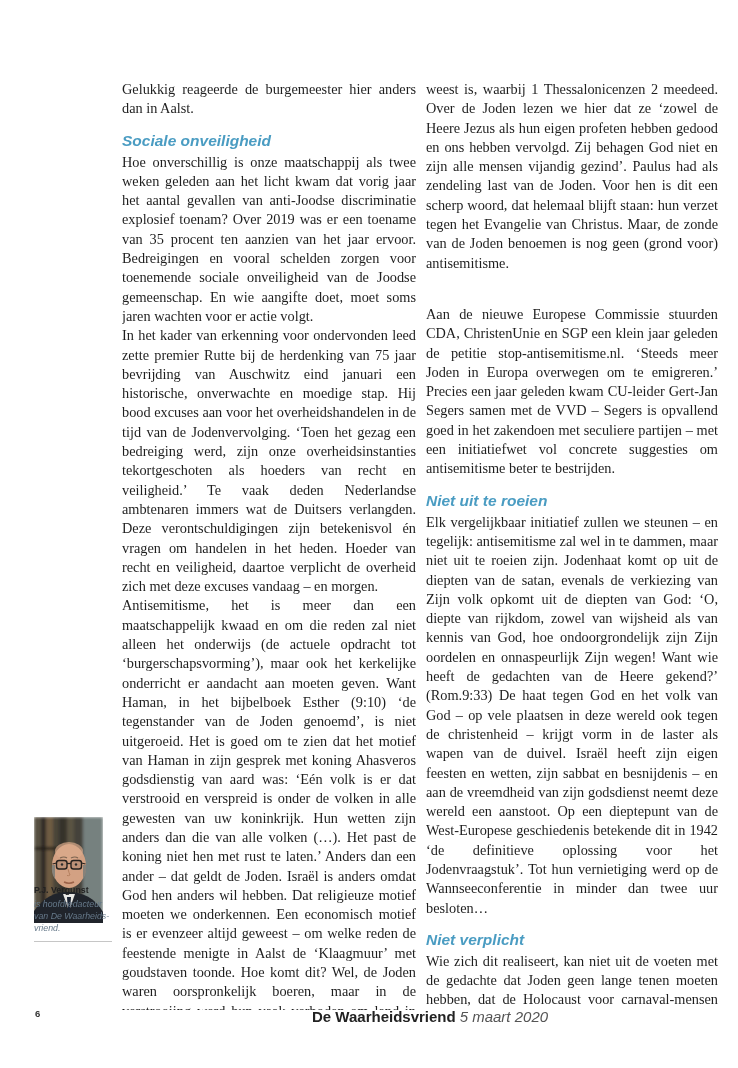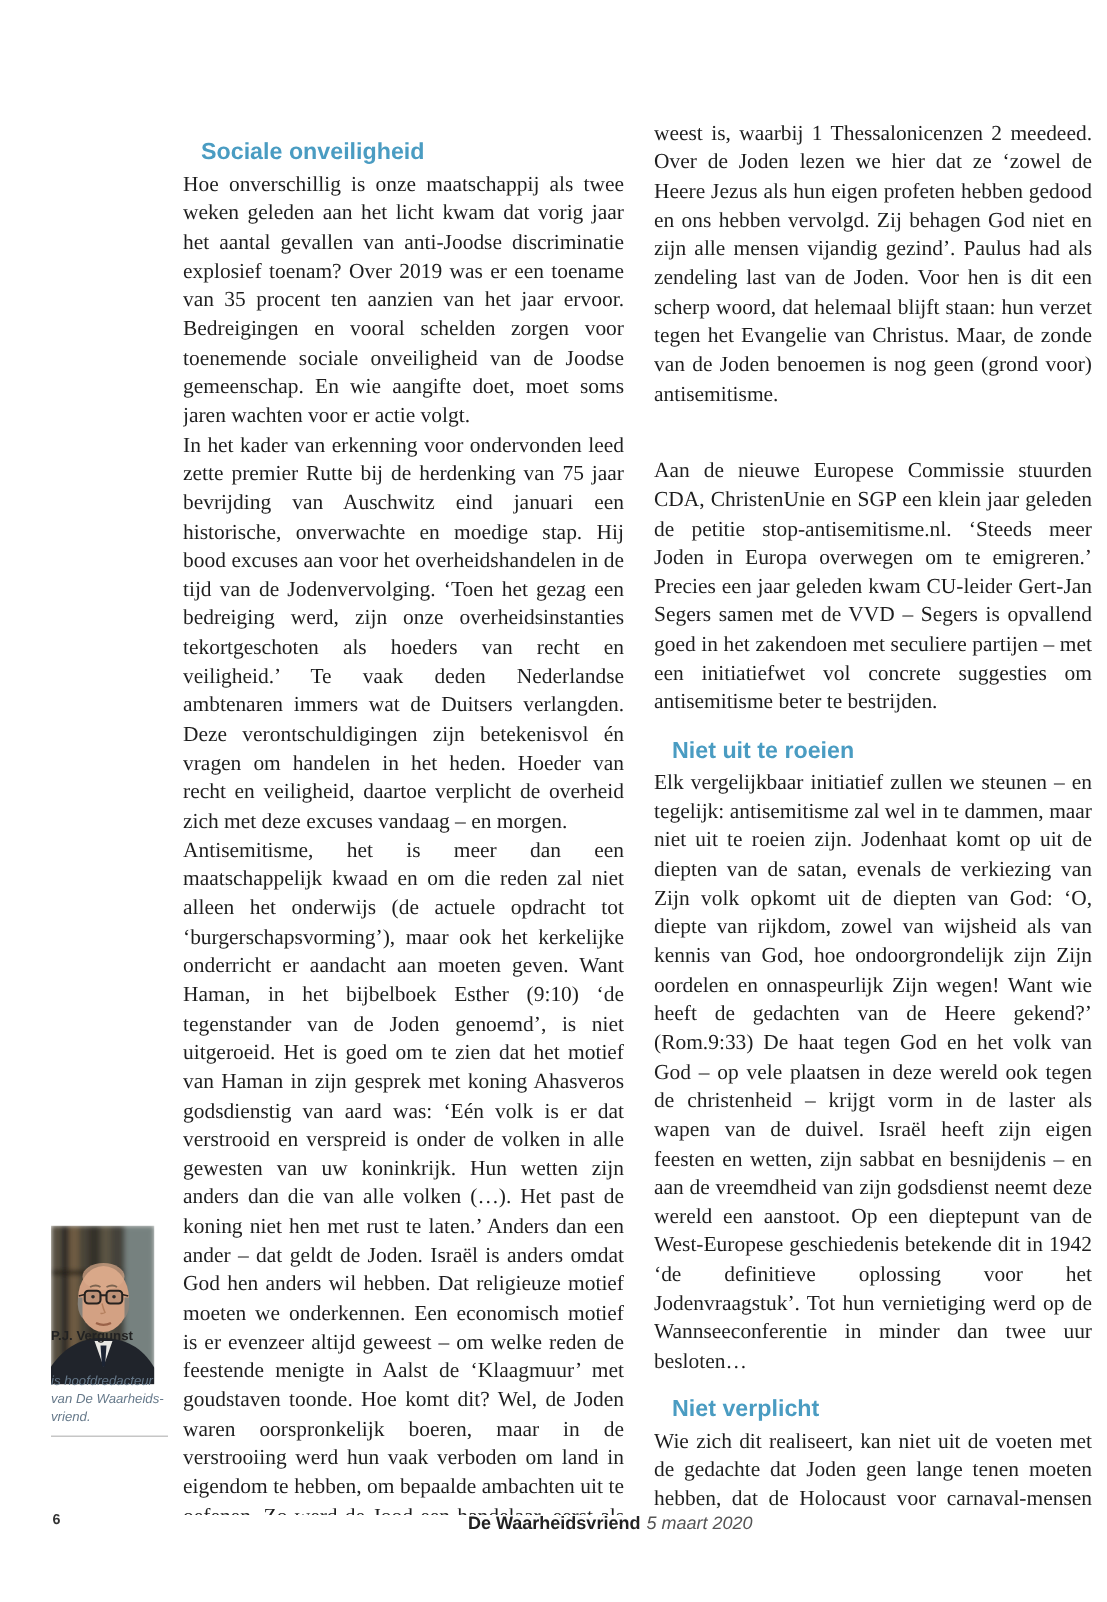--- a/index.html
+++ b/index.html
@@ -5,50 +5,50 @@
   html,body{margin:0;padding:0;background:#ffffff;}
   .page{
     position:relative;width:738px;height:1068px;background:#ffffff;
     font-family:"Liberation Serif", serif;color:#1e1e1e;overflow:hidden;
   }
   .col{
     position:absolute;top:80px;width:294px;height:930px;overflow:hidden;
     text-align:justify;font-size:14.3px;line-height:19.3px;
   }
   .col-left{left:122px;}
-  .col-right{left:436px;width:292px;}
+  .col-right{left:426px;width:292px;}
   p.body-p{margin:0;}
   p.gap{margin-top:32px;}
   h3.heading{
-    margin:12px 0 3px 12px;
+    margin:12px 0 3px 0;
     font-family:"Liberation Sans", sans-serif;
-    font-weight:700;
+    font-style:italic;font-weight:700;
     font-size:15.5px;line-height:19px;color:#4a9cc2;
     text-align:left;
   }
   .author-photo{
     position:absolute;left:34px;top:817px;width:69px;height:106px;overflow:hidden;
   }
   .caption{
     position:absolute;left:34px;top:884px;width:86px;
     font-family:"Liberation Sans", sans-serif;font-size:8.8px;color:#222;
   }
   .author-name{font-weight:700;line-height:12px;}
   .author-role{
-    font-style:italic;color:#66798a;line-height:12px;margin-top:18px;
+    font-style:italic;color:#66798a;line-height:12px;margin-top:2px;
     white-space:pre-line;
   }
   .caption-rule{width:78px;height:1px;background:#c6c6c6;margin-top:7px;}
   .footer-pagenum{
     position:absolute;left:35px;top:1008px;
     font-family:"Liberation Sans", sans-serif;font-size:9.5px;font-weight:700;color:#333;
   }
   .footer-brand{
     position:absolute;left:312px;top:1008px;
-    font-family:"Liberation Sans", sans-serif;font-size:12px;color:#222;
+    font-family:"Liberation Sans", sans-serif;font-size:15px;color:#222;
     white-space:nowrap;
     text-align:right;
   }
   .footer-brand .brand{font-weight:700;}
   .footer-brand .date{font-style:italic;font-weight:400;color:#555;margin-left:4px;}
 </style>
 </head>
 <body>
 
 <div class="page">
@@ -99,20 +99,21 @@
 
   <div class="caption">
     <div class="author-name">P.J. Vergunst</div>
     <div class="author-role">is hoofdredacteur
 van De Waarheids-
 vriend.</div>
     <div class="caption-rule"></div>
   </div>
 
   <div class="col col-left" id="col-0">
+      <p class="body-p">Gelukkig reageerde de burgemeester hier anders dan in Aalst.</p>
       <h3 class="heading">Sociale onveiligheid</h3>
       <p class="body-p">Hoe onverschillig is onze maatschappij als twee weken geleden aan het licht kwam dat vorig jaar het aantal gevallen van anti-Joodse discriminatie explosief toenam? Over 2019 was er een toename van 35 procent ten aanzien van het jaar ervoor. Bedreigingen en vooral schelden zorgen voor toenemende sociale onveiligheid van de Joodse gemeenschap. En wie aangifte doet, moet soms jaren wachten voor er actie volgt.</p>
       <p class="body-p">In het kader van erkenning voor ondervonden leed zette premier Rutte bij de herdenking van 75 jaar bevrijding van Auschwitz eind januari een historische, onverwachte en moedige stap. Hij bood excuses aan voor het overheidshandelen in de tijd van de Jodenvervolging. ‘Toen het gezag een bedreiging werd, zijn onze overheidsinstanties tekortgeschoten als hoeders van recht en veiligheid.’ Te vaak deden Nederlandse ambtenaren immers wat de Duitsers verlangden. Deze verontschuldigingen zijn betekenisvol én vragen om handelen in het heden. Hoeder van recht en veiligheid, daartoe verplicht de overheid zich met deze excuses vandaag – en morgen.</p>
       <p class="body-p">Antisemitisme, het is meer dan een maatschappelijk kwaad en om die reden zal niet alleen het onderwijs (de actuele opdracht tot ‘burgerschapsvorming’), maar ook het kerkelijke onderricht er aandacht aan moeten geven. Want Haman, in het bijbelboek Esther (9:10) ‘de tegenstander van de Joden genoemd’, is niet uitgeroeid. Het is goed om te zien dat het motief van Haman in zijn gesprek met koning Ahasveros godsdienstig van aard was: ‘Eén volk is er dat verstrooid en verspreid is onder de volken in alle gewesten van uw koninkrijk. Hun wetten zijn anders dan die van alle volken (…). Het past de koning niet hen met rust te laten.’ Anders dan een ander – dat geldt de Joden. Israël is anders omdat God hen anders wil hebben. Dat religieuze motief moeten we onderkennen. Een economisch motief is er evenzeer altijd geweest – om welke reden de feestende menigte in Aalst de ‘Klaagmuur’ met goudstaven toonde. Hoe komt dit? Wel, de Joden waren oorspronkelijk boeren, maar in de verstrooiing werd hun vaak verboden om land in eigendom te hebben, om bepaalde ambachten uit te oefenen. Zo werd de Jood een handelaar, eerst als een soort marskramer, later zakenman of geldschieter. In de tijd dat mensen meer en meer in de handel hun brood verdienen wilden, werd de Jood de concurrent.</p>
     </div>
   <div class="col col-right" id="col-1">
       <p class="body-p">weest is, waarbij 1 Thessalonicenzen 2 meedeed. Over de Joden lezen we hier dat ze ‘zowel de Heere Jezus als hun eigen profeten hebben gedood en ons hebben vervolgd. Zij behagen God niet en zijn alle mensen vijandig gezind’. Paulus had als zendeling last van de Joden. Voor hen is dit een scherp woord, dat helemaal blijft staan: hun verzet tegen het Evangelie van Christus. Maar, de zonde van de Joden benoemen is nog geen (grond voor) antisemitisme.</p>
       <p class="body-p gap">Aan de nieuwe Europese Commissie stuurden CDA, ChristenUnie en SGP een klein jaar geleden de petitie stop-antisemitisme.nl. ‘Steeds meer Joden in Europa overwegen om te emigreren.’ Precies een jaar geleden kwam CU-leider Gert-Jan Segers samen met de VVD – Segers is opvallend goed in het zakendoen met seculiere partijen – met een initiatiefwet vol concrete suggesties om antisemitisme beter te bestrijden.</p>
       <h3 class="heading">Niet uit te roeien</h3>
       <p class="body-p">Elk vergelijkbaar initiatief zullen we steunen – en tegelijk: antisemitisme zal wel in te dammen, maar niet uit te roeien zijn. Jodenhaat komt op uit de diepten van de satan, evenals de verkiezing van Zijn volk opkomt uit de diepten van God: ‘O, diepte van rijkdom, zowel van wijsheid als van kennis van God, hoe ondoorgrondelijk zijn Zijn oordelen en onnaspeurlijk Zijn wegen! Want wie heeft de gedachten van de Heere gekend?’ (Rom.9:33) De haat tegen God en het volk van God – op vele plaatsen in deze wereld ook tegen de christenheid – krijgt vorm in de laster als wapen van de duivel. Israël heeft zijn eigen feesten en wetten, zijn sabbat en besnijdenis – en aan de vreemdheid van zijn godsdienst neemt deze wereld een aanstoot. Op een dieptepunt van de West-Europese geschiedenis betekende dit in 1942 ‘de definitieve oplossing voor het Jodenvraagstuk’. Tot hun vernietiging werd op de Wannseeconferentie in minder dan twee uur besloten…</p>

